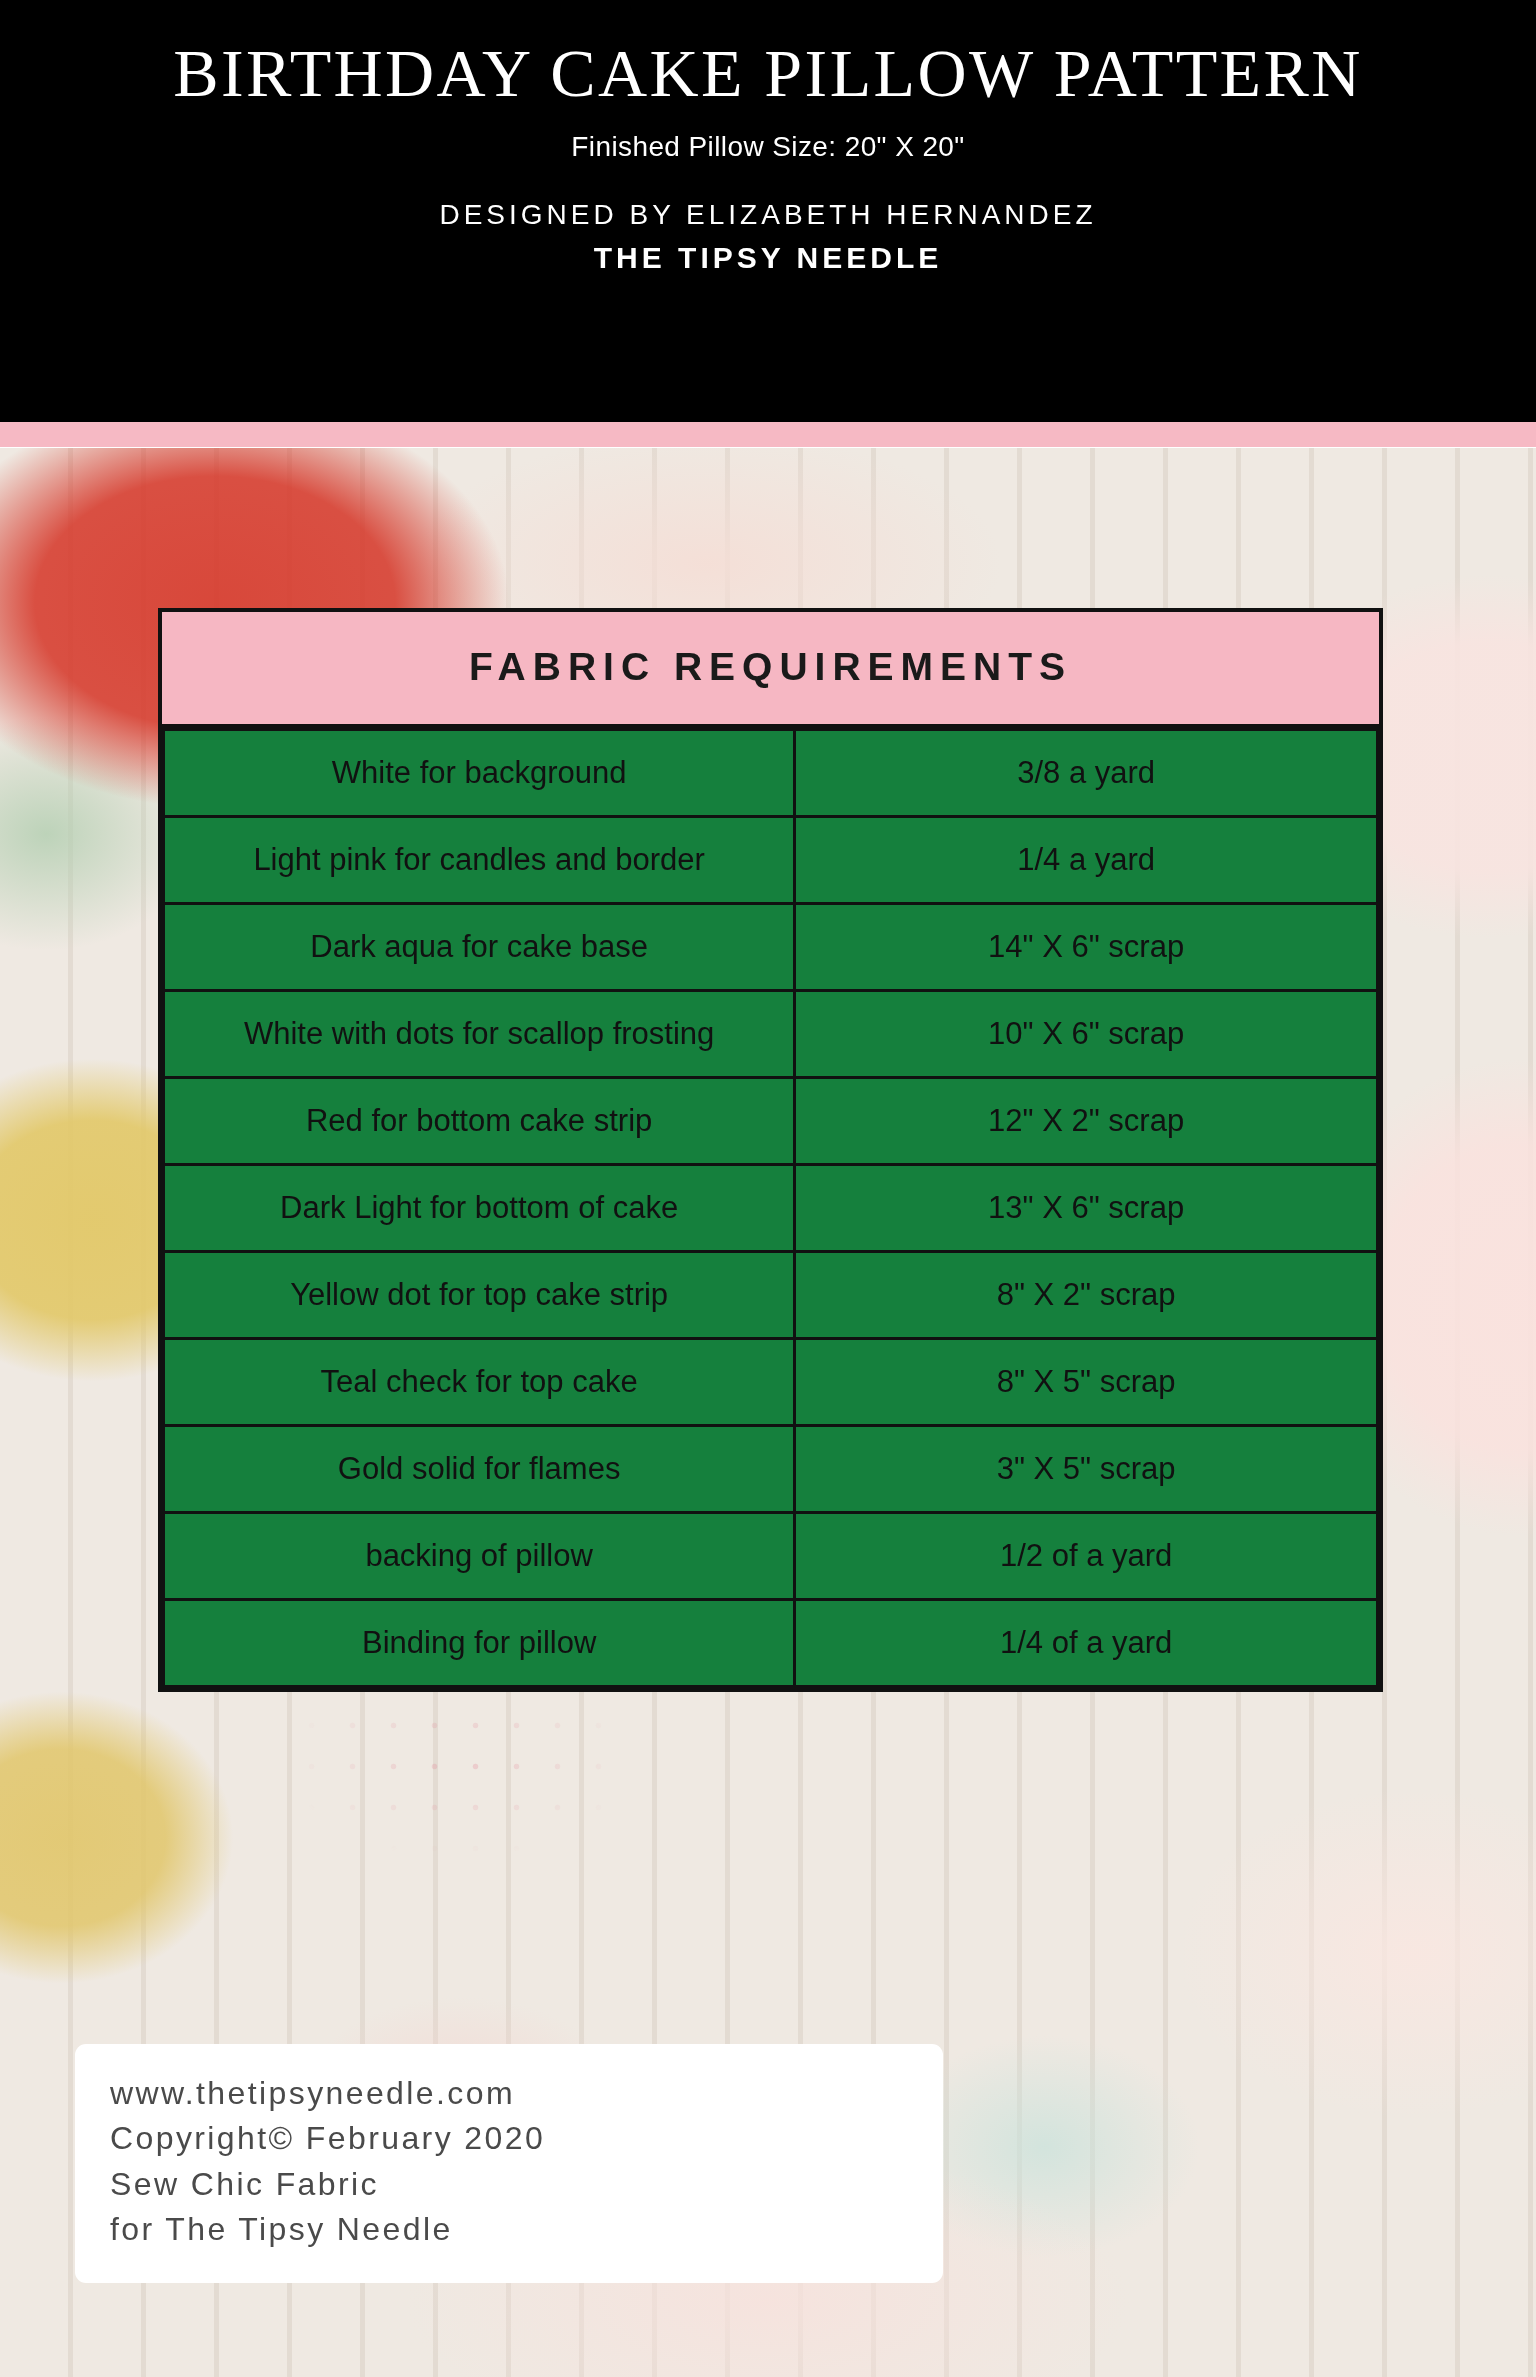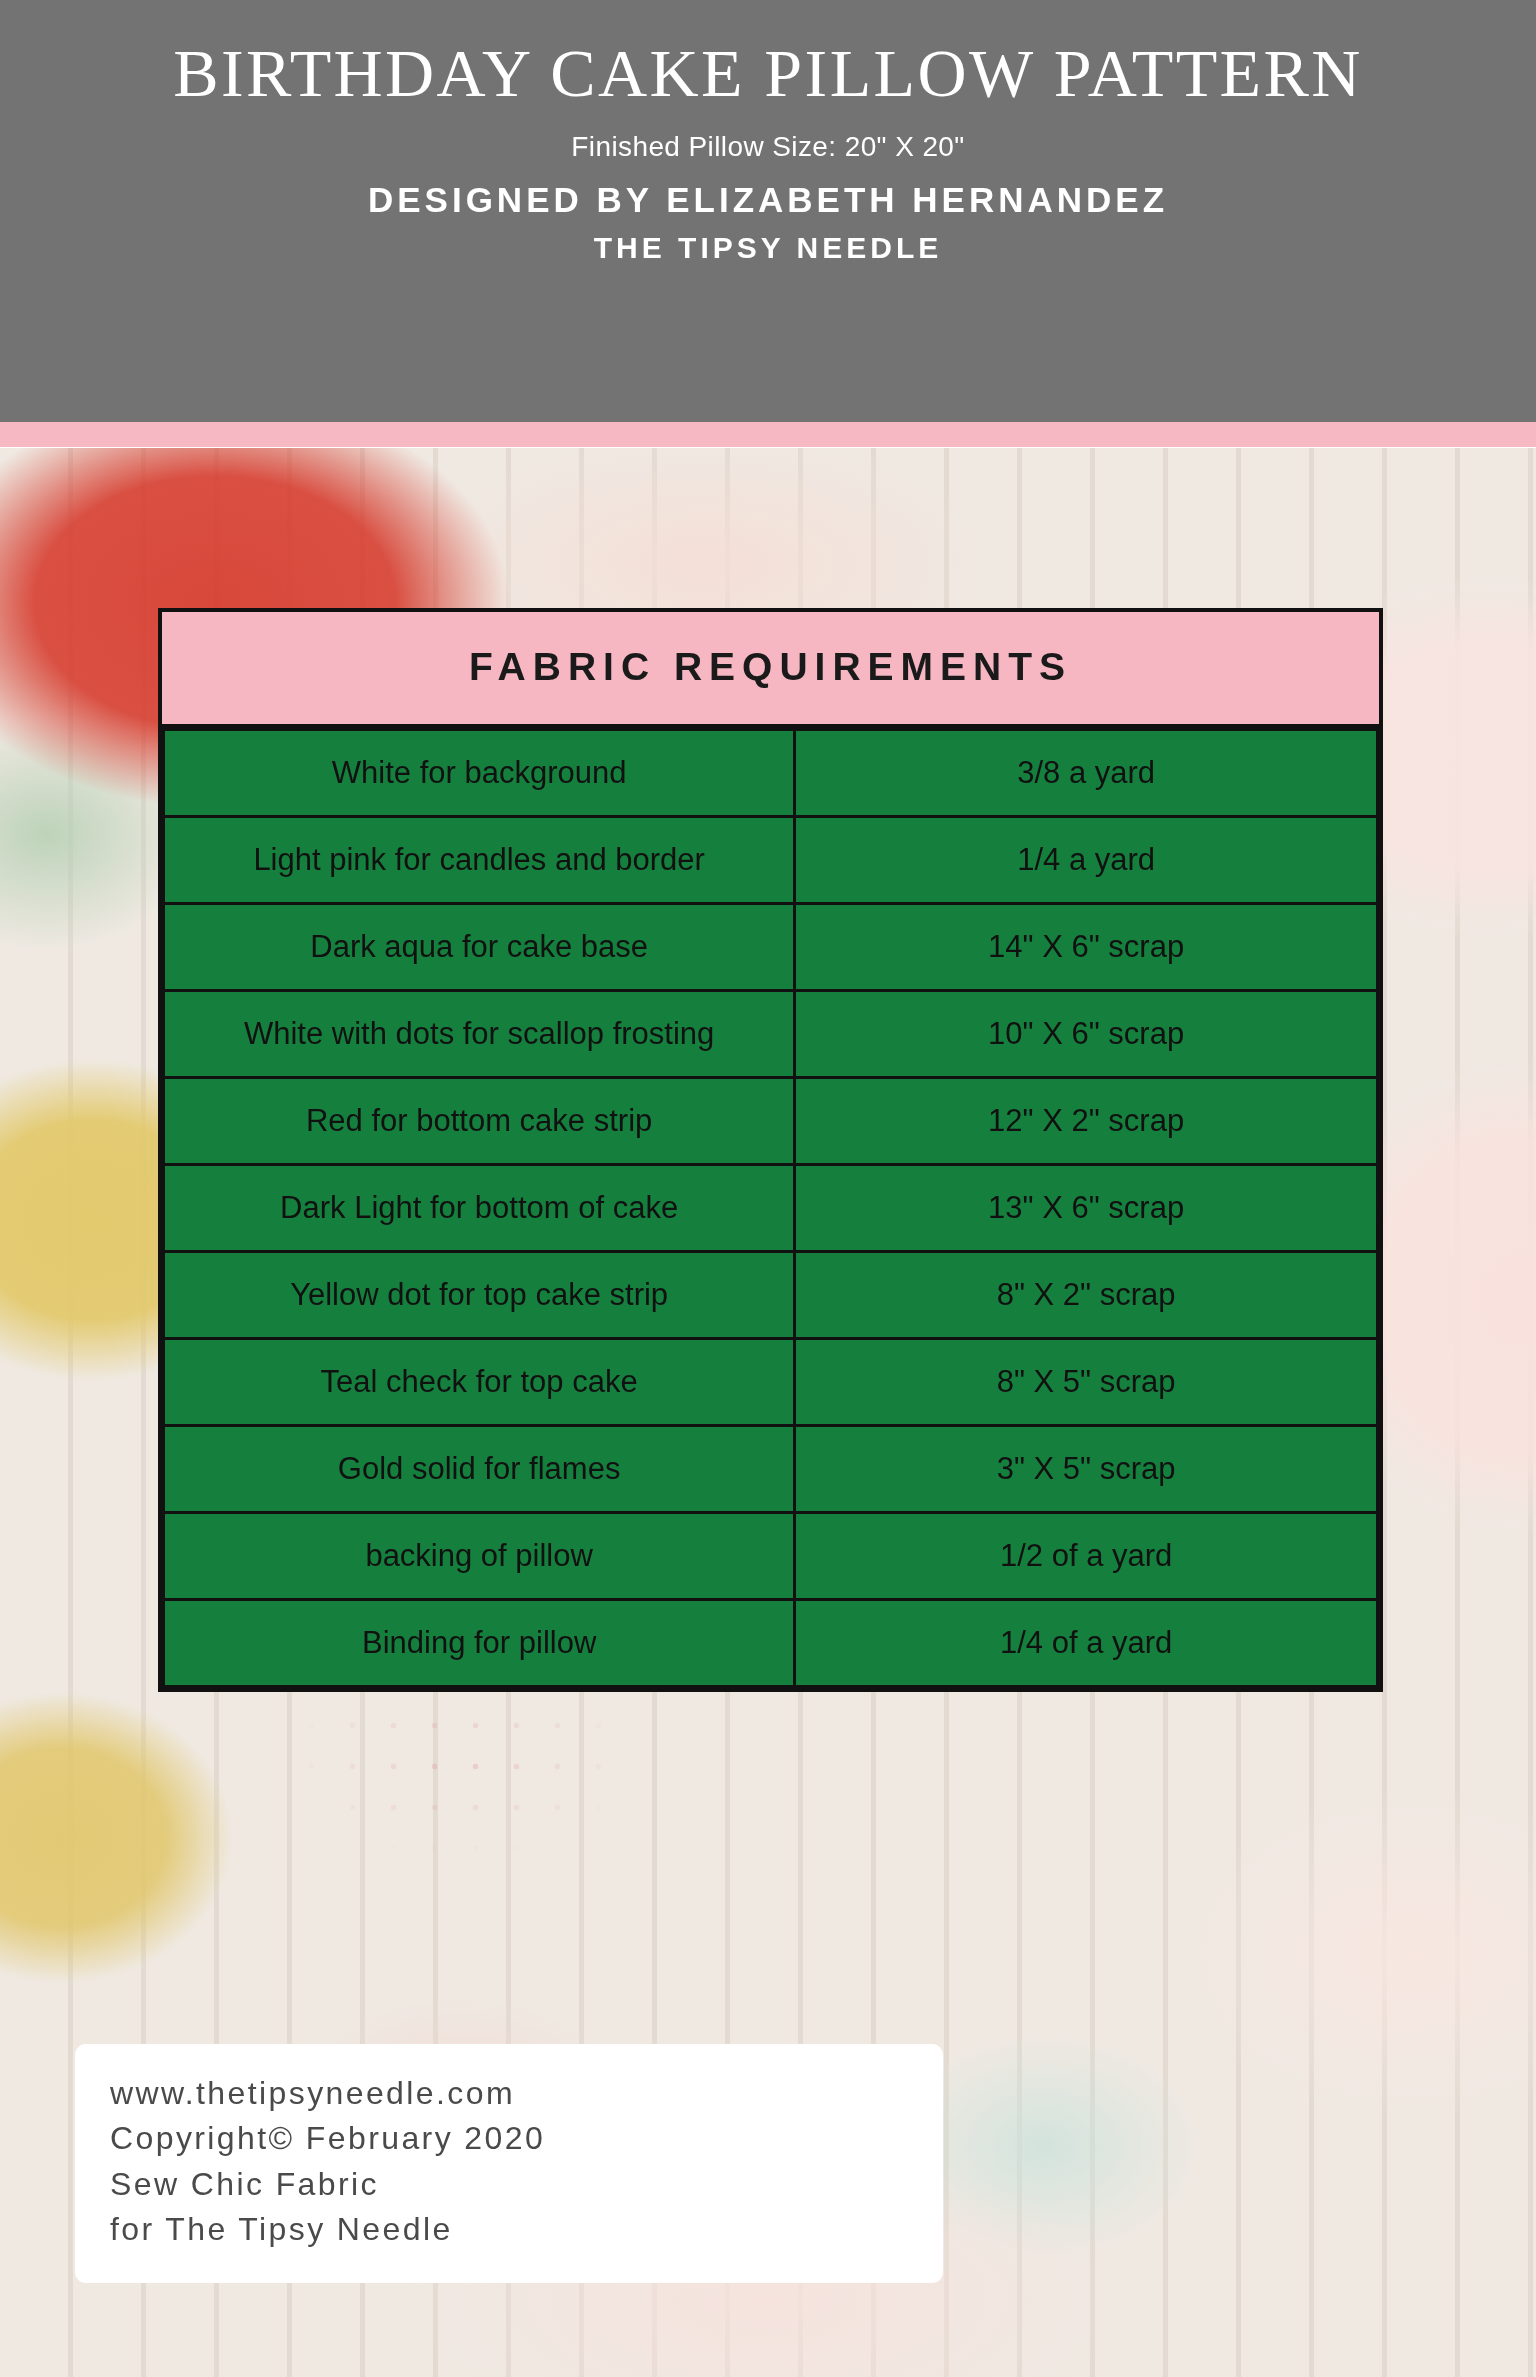--- a/index.html
+++ b/index.html
@@ -15,45 +15,45 @@
     overflow: hidden;
     position: relative;
   }
 
   
   .header {
     position: absolute;
     top: 0; left: 0;
     width: 1536px;
     height: 422px;
-    background: #737373;
+    background: #000000;
     text-align: center;
     color: #ffffff;
   }
   .header-title {
     font-family: "Liberation Serif", serif;
     font-size: 68px;
     letter-spacing: 2.4px;
     font-weight: 400;
     margin: 0;
     padding-top: 38px;
     line-height: 1.05;
     white-space: nowrap;
   }
   .header-subtitle {
     font-size: 28px;
     font-weight: 300;
     margin-top: 22px;
     letter-spacing: 0.4px;
   }
   .header-designer {
-    font-size: 35px;
-    font-weight: bold;
+    font-size: 28px;
+    font-weight: normal;
     letter-spacing: 4px;
-    margin-top: 12px;
+    margin-top: 32px;
     line-height: 1.45;
   }
   .header-brand {
     font-size: 30px;
     font-weight: bold;
     letter-spacing: 4px;
     line-height: 1.45;
   }
 
   .pink-bar {

